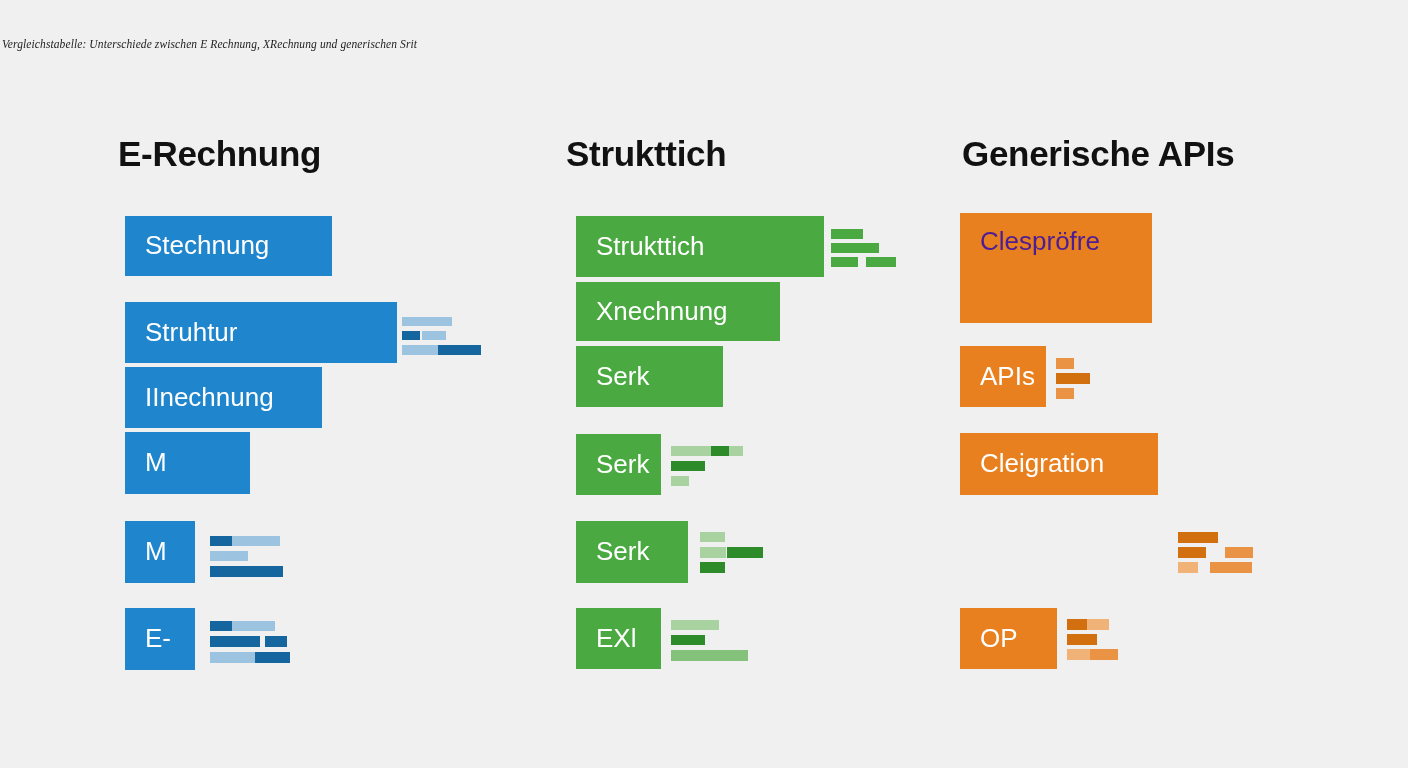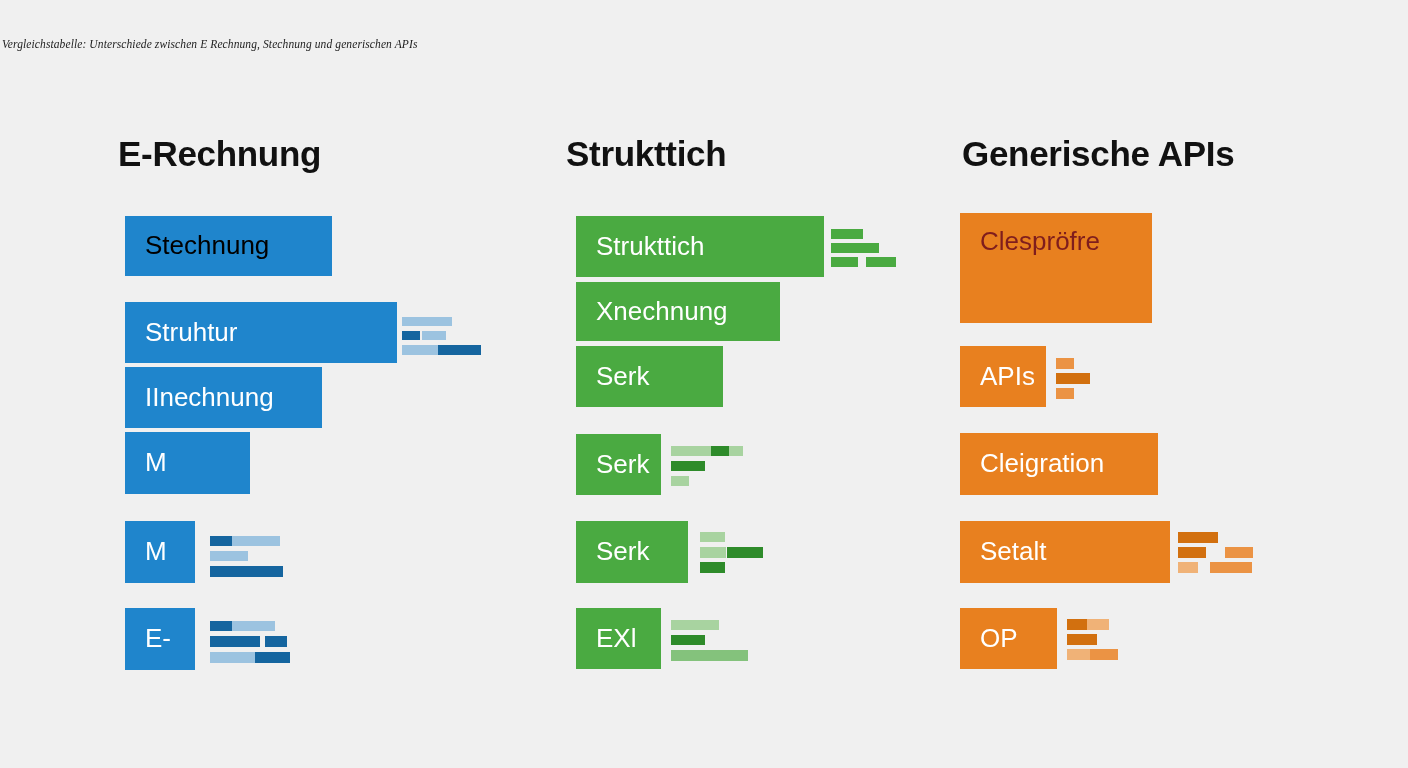--- a/index.html
+++ b/index.html
@@ -65,26 +65,26 @@
     position: absolute;
   }
   .sub i {
     position: absolute;
     display: block;
   }
 </style>
 </head>
 <body style="background: rgb(240, 240, 240);">
 
-<div id="caption">Vergleichstabelle: Unterschiede zwischen E Rechnung, Stechnung und generischen APIs</div>
+<div id="caption">Vergleichstabelle: Unterschiede zwischen E Rechnung, XRechnung und generischen Srit</div>
 
 <div id="board">
     <div class="column" style="left: 0px; width: 1408px;">
       <div class="col-head" style="left: 118px; color: rgb(17, 17, 17);">E-Rechnung</div>
-      <div class="bar" style="left: 125px; top: 200px; width: 207px; height: 60px; background: rgb(31, 133, 204); color: #000000; text-align: right;"><span>Stechnung</span></div>
+      <div class="bar" style="left: 125px; top: 200px; width: 207px; height: 60px; background: rgb(31, 133, 204); color: #ffffff; text-align: right;"><span>Stechnung</span></div>
       <div class="bar" style="left: 125px; top: 286px; width: 272px; height: 61px; background: rgb(31, 133, 204); color: rgb(255, 255, 255); text-align: right;"><span>Struhtur</span></div>
       <div class="sub" style="left: 125px; top: 286px; width: 400px; height: 61px;">
         <i style="left: 277px; top: 15px; width: 50px; height: 9px; background: rgb(156, 195, 224);"></i>
         <i style="left: 277px; top: 29px; width: 18px; height: 9px; background: rgb(21, 101, 159);"></i>
         <i style="left: 297px; top: 29px; width: 24px; height: 9px; background: rgb(156, 195, 224);"></i>
         <i style="left: 277px; top: 43px; width: 36px; height: 10px; background: rgb(156, 195, 224);"></i>
         <i style="left: 313px; top: 43px; width: 43px; height: 10px; background: rgb(21, 101, 159);"></i>
       </div>
       <div class="bar" style="left: 125px; top: 351px; width: 197px; height: 61px; background: rgb(31, 133, 204); color: rgb(255, 255, 255);"><span>IInechnung</span></div>
       <div class="bar" style="left: 125px; top: 416px; width: 125px; height: 62px; background: rgb(31, 133, 204); color: rgb(255, 255, 255);"><span>M</span></div>
@@ -133,29 +133,28 @@
       </div>
       <div class="bar" style="left: 576px; top: 592px; width: 85px; height: 61px; background: rgb(74, 170, 65); color: rgb(255, 255, 255);"><span>EXl</span></div>
       <div class="sub" style="left: 576px; top: 592px; width: 400px; height: 61px;">
         <i style="left: 95px; top: 12px; width: 48px; height: 10px; background: rgb(168, 211, 160);"></i>
         <i style="left: 95px; top: 27px; width: 34px; height: 10px; background: rgb(46, 139, 42);"></i>
         <i style="left: 95px; top: 42px; width: 77px; height: 11px; background: rgb(132, 194, 124);"></i>
       </div>
     </div>
     <div class="column" style="left: 0px; width: 1408px;">
       <div class="col-head" style="left: 962px; color: rgb(17, 17, 17); text-align: right;">Generische APIs</div>
-      <div class="bar two-line" style="left: 960px; top: 197px; width: 192px; height: 110px; background: rgb(232, 128, 31); color: #7f1d1d;"><span class="line">Clespröfre</span></div>
+      <div class="bar two-line" style="left: 960px; top: 197px; width: 192px; height: 110px; background: rgb(232, 128, 31); color: #4c1d95;"><span class="line">Clespröfre</span></div>
       <div class="bar" style="left: 960px; top: 330px; width: 86px; height: 61px; background: rgb(232, 128, 31); color: rgb(255, 255, 255);"><span>APIs</span></div>
       <div class="sub" style="left: 960px; top: 330px; width: 400px; height: 61px;">
         <i style="left: 96px; top: 12px; width: 18px; height: 11px; background: rgb(235, 147, 68);"></i>
         <i style="left: 96px; top: 27px; width: 34px; height: 11px; background: rgb(210, 112, 15);"></i>
         <i style="left: 96px; top: 42px; width: 18px; height: 11px; background: rgb(235, 147, 68);"></i>
       </div>
       <div class="bar" style="left: 960px; top: 417px; width: 198px; height: 62px; background: rgb(232, 128, 31); color: rgb(255, 255, 255);"><span>Cleigration</span></div>
-      <div class="bar" style="left: 960px; top: 505px; width: 210px; height: 62px; background: rgb(232, 128, 31); color: rgb(255, 255, 255);"><span>Setalt</span></div>
       <div class="sub" style="left: 960px; top: 505px; width: 400px; height: 62px;">
         <i style="left: 218px; top: 11px; width: 40px; height: 11px; background: rgb(210, 112, 15);"></i>
         <i style="left: 218px; top: 26px; width: 28px; height: 11px; background: rgb(210, 112, 15);"></i>
         <i style="left: 265px; top: 26px; width: 28px; height: 11px; background: rgb(235, 147, 68);"></i>
         <i style="left: 218px; top: 41px; width: 20px; height: 11px; background: rgb(240, 178, 119);"></i>
         <i style="left: 250px; top: 41px; width: 42px; height: 11px; background: rgb(235, 147, 68);"></i>
       </div>
       <div class="bar" style="left: 960px; top: 592px; width: 97px; height: 61px; background: rgb(232, 128, 31); color: rgb(255, 255, 255);"><span>OP</span></div>
       <div class="sub" style="left: 960px; top: 592px; width: 400px; height: 61px;">
         <i style="left: 107px; top: 11px; width: 20px; height: 11px; background: rgb(210, 112, 15);"></i>

